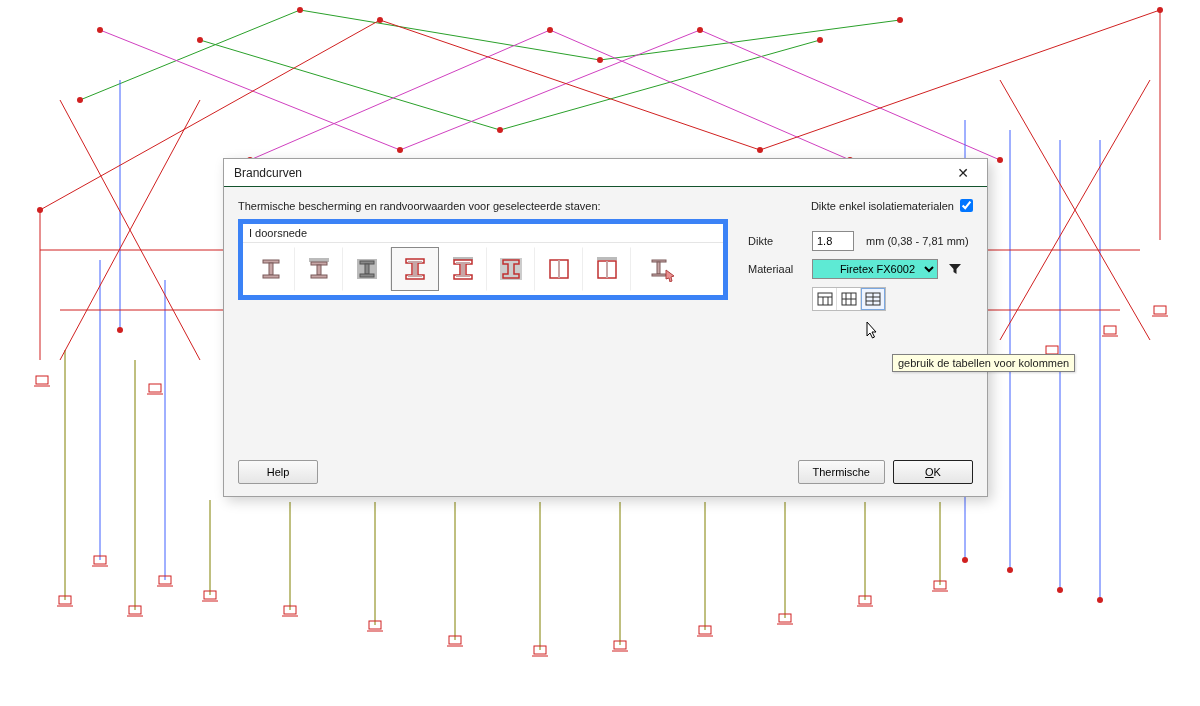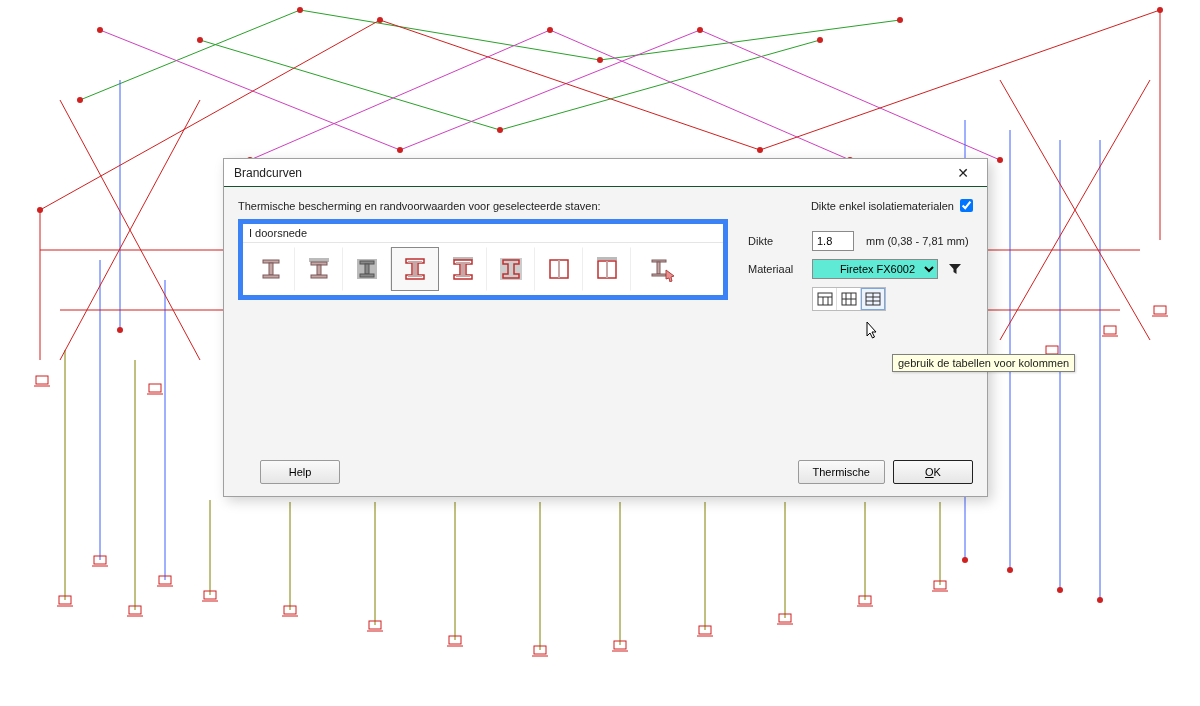--- a/index.html
+++ b/index.html
@@ -133,21 +133,21 @@
       display: flex; align-items: center;
     }
     .btn {
       min-width: 80px; height: 24px;
       background: linear-gradient(#fafafa,#e6e6e6);
       border: 1px solid #9a9a9a;
       border-radius: 2px;
       padding: 0 14px;
       font-size: 11px;
       cursor: pointer;
-      display: inline-flex; align-items: center; justify-content: center; margin-left: 22px;
+      display: inline-flex; align-items: center; justify-content: center;
     }
     .btn + .btn { margin-left: 8px; }
     .btn-ok { border: 1px solid #222; }
     .spacer { flex: 1; }
   </style>
 </head>
 <body>
 
 <svg class="canvas-bg" viewBox="0 0 1200 706">
 

